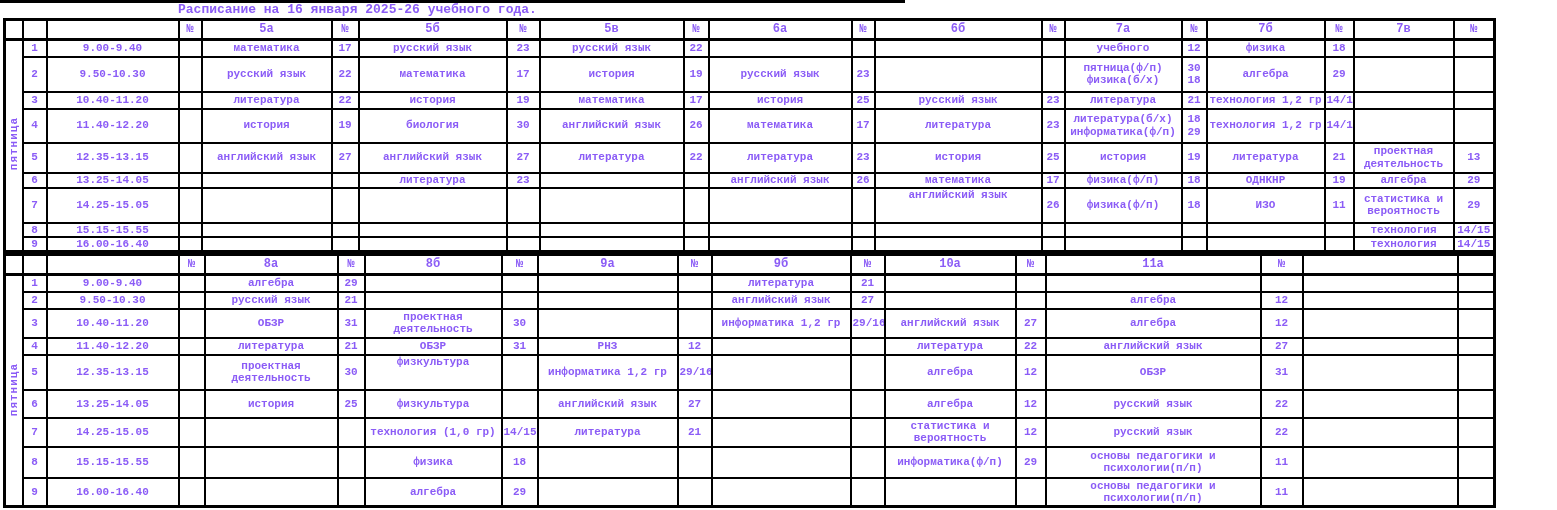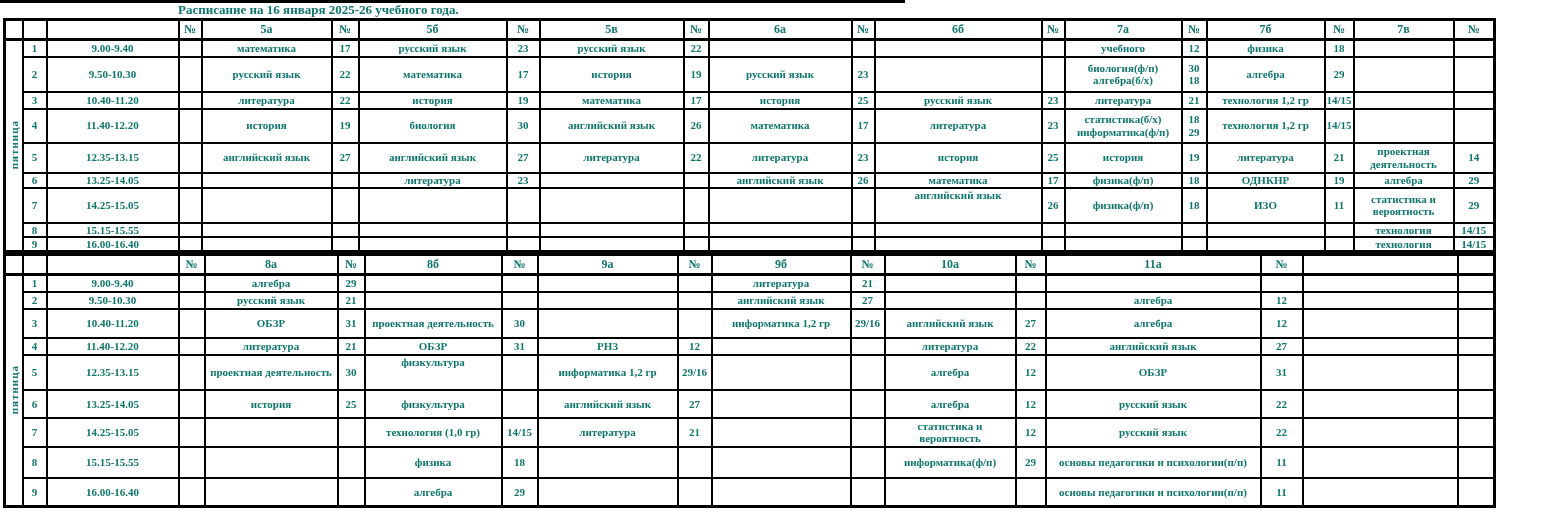--- a/index.html
+++ b/index.html
@@ -1,17 +1,17 @@
 <!DOCTYPE html>
 <html><head>
 <meta charset="utf-8">
 <style>
   html,body{margin:0;padding:0;background:#fff;}
   .canvas{position:relative;width:1538px;height:510px;background:#ffffff;overflow:hidden;
-          font-family:Liberation Serif, serif;font-weight:bold;color:#0f766e;}
+          font-family:Liberation Mono, monospace;font-weight:bold;color:#8b5cf6;}
   .sheet{position:absolute;left:3px;top:0;width:1490px;}
   .top-bar{position:absolute;left:0;top:0;width:905px;height:3px;background:#000;}
   .title-row{position:relative;height:18px;}
   .title{position:absolute;left:175px;top:2px;font-size:13px;white-space:nowrap;}
   table.sched{border-collapse:collapse;table-layout:fixed;width:1490px;border:3px solid #000;}
   table.sched td, table.sched th{border:2px solid #000;padding:0 1px;text-align:center;
       vertical-align:middle;font-size:11px;line-height:1.12;overflow:hidden;}
   table.sched thead th{font-size:12px;border-bottom:3px solid #000;height:17px;}
   td.day{border-right:2px solid #000;}
   .vert{display:inline-block;writing-mode:vertical-rl;transform:rotate(180deg);font-size:11px;letter-spacing:1px;}
@@ -108,22 +108,22 @@
             <td class="room">22</td>
             <td>математика</td>
             <td class="room">17</td>
             <td>история</td>
             <td class="room">19</td>
             <td>русский язык</td>
             <td class="room">23</td>
             <td></td>
             <td class="room"></td>
             <td>
-              <div>биология(ф/п)</div>
-              <div>алгебра(б/х)</div>
+              <div>пятница(ф/п)</div>
+              <div>физика(б/х)</div>
             </td>
             <td class="room">
               <div>30</div>
               <div>18</div>
             </td>
             <td>алгебра</td>
             <td class="room">29</td>
             <td></td>
             <td class="room"></td>
           </tr>
@@ -156,21 +156,21 @@
             <td class="room">19</td>
             <td>биология</td>
             <td class="room">30</td>
             <td>английский язык</td>
             <td class="room">26</td>
             <td>математика</td>
             <td class="room">17</td>
             <td>литература</td>
             <td class="room">23</td>
             <td>
-              <div>статистика(б/х)</div>
+              <div>литература(б/х)</div>
               <div>информатика(ф/п)</div>
             </td>
             <td class="room">
               <div>18</div>
               <div>29</div>
             </td>
             <td>технология 1,2 гр</td>
             <td class="room">14/15</td>
             <td></td>
             <td class="room"></td>
@@ -187,21 +187,21 @@
             <td class="room">22</td>
             <td>литература</td>
             <td class="room">23</td>
             <td>история</td>
             <td class="room">25</td>
             <td>история</td>
             <td class="room">19</td>
             <td>литература</td>
             <td class="room">21</td>
             <td>проектная деятельность</td>
-            <td class="room">14</td>
+            <td class="room">13</td>
           </tr>
           <tr style="height: 15px;">
             <td class="num">6</td>
             <td class="time">13.25-14.05</td>
             <td></td>
             <td></td>
             <td class="room"></td>
             <td>литература</td>
             <td class="room">23</td>
             <td></td>

